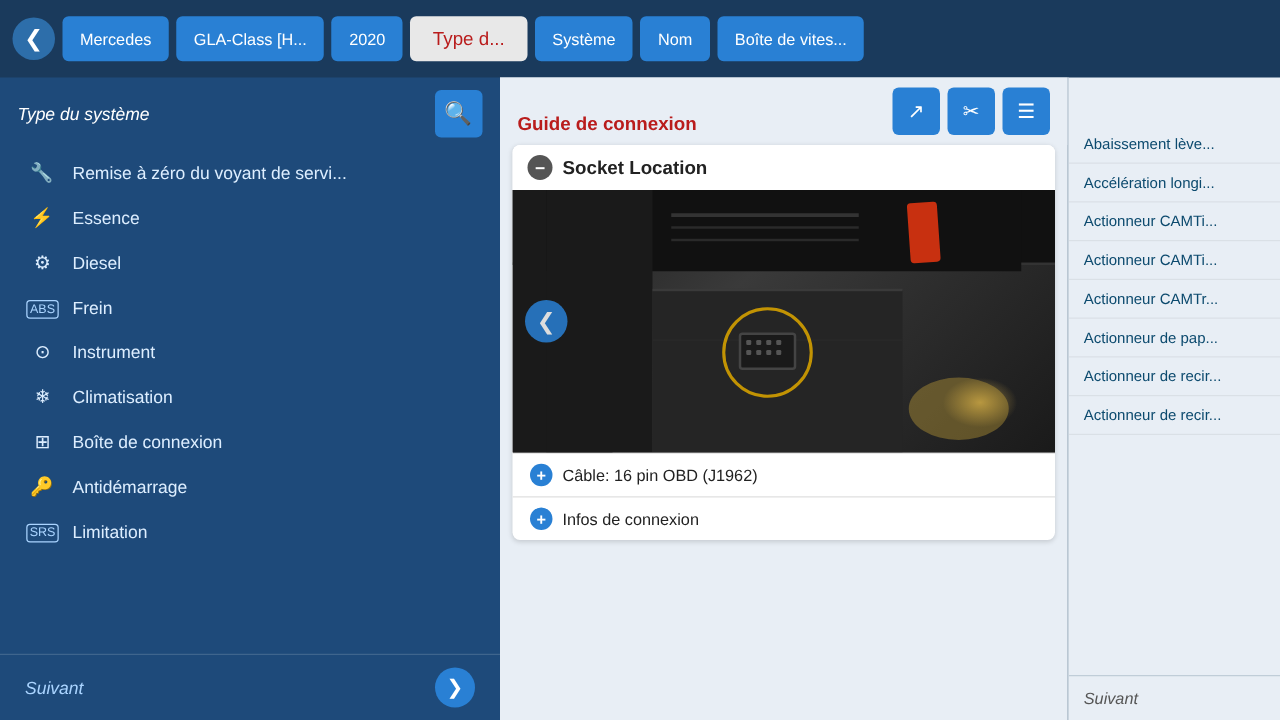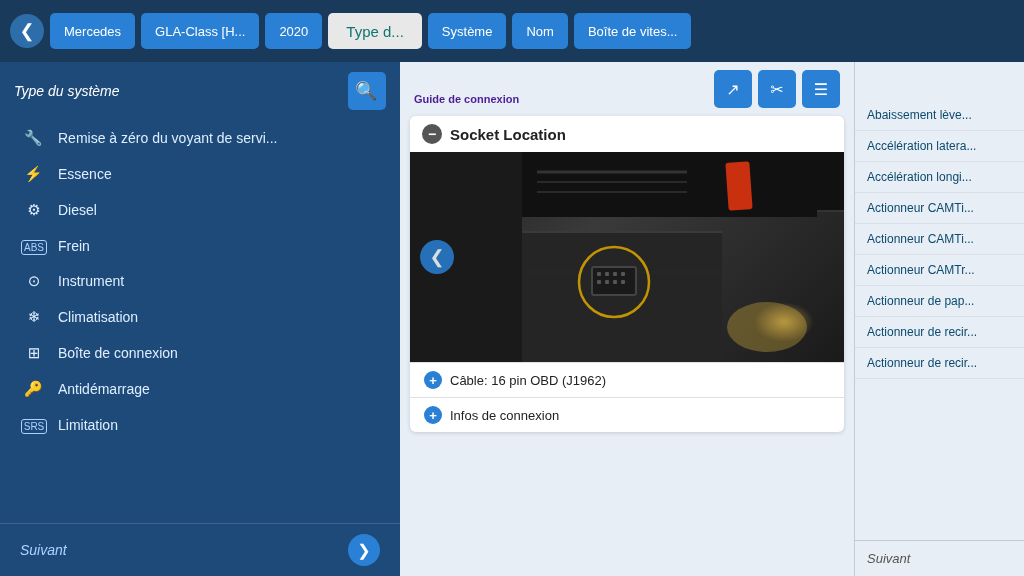--- a/index.html
+++ b/index.html
@@ -43,21 +43,21 @@
       font-size: 13px;
       cursor: pointer;
       white-space: nowrap;
       height: 36px;
       text-align: right;
     }
     .tab-btn.large {
       font-size: 15px;
       padding: 6px 18px;
       background: #e8e8e8;
-      color: #0f766e;
+      color: #b91c1c;
     }
 
     
     .main {
       display: flex;
       height: calc(576px - 62px);
     }
 
     
     .left-panel {
@@ -145,22 +145,22 @@
       min-width: 0;
     }
     .center-header {
       display: flex;
       align-items: center;
       justify-content: space-between;
       padding: 8px 14px;
       background: #e8eef5;
     }
     .center-header-title {
-      color: #4c1d95;
-      font-size: 11px;
+      color: #b91c1c;
+      font-size: 15px;
       font-weight: bold;
       margin-top: 20px;
     }
     .center-header-icons {
       display: flex;
       gap: 6px;
     }
     .icon-btn {
       background: #2980d4;
       border: none;
@@ -505,21 +505,20 @@
         <div class="plus-icon">+</div>
         <span>Infos de connexion</span>
       </div>
     </div>
   </div>
 
   <div class="right-panel">
     <div class="right-list">
 
     <div class="right-item">Abaissement lève...</div>
-        <div class="right-item">Accélération latera...</div>
         <div class="right-item">Accélération longi...</div>
         <div class="right-item">Actionneur CAMTi...</div>
         <div class="right-item">Actionneur CAMTi...</div>
         <div class="right-item">Actionneur CAMTr...</div>
         <div class="right-item">Actionneur de pap...</div>
         <div class="right-item">Actionneur de recir...</div>
         <div class="right-item">Actionneur de recir...</div>
       </div>
     <div class="right-suivant">Suivant</div>
   </div>

